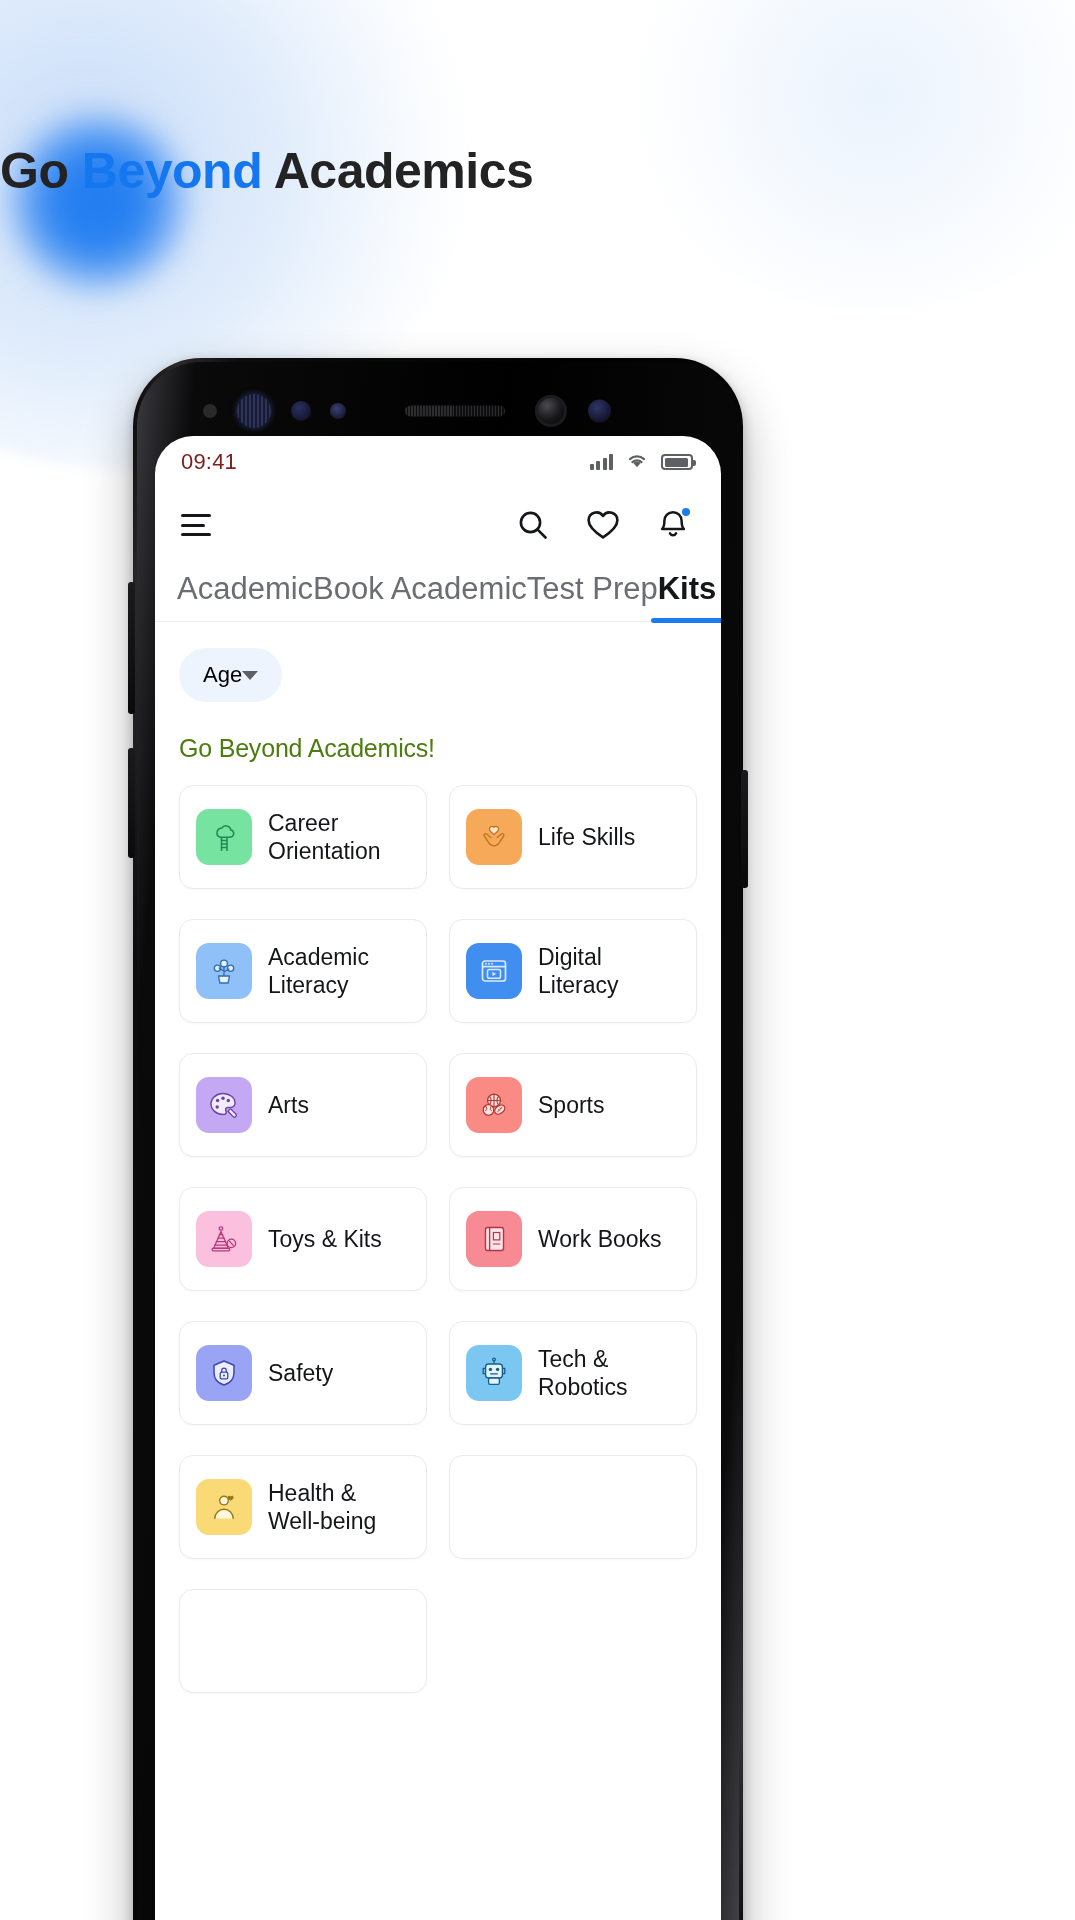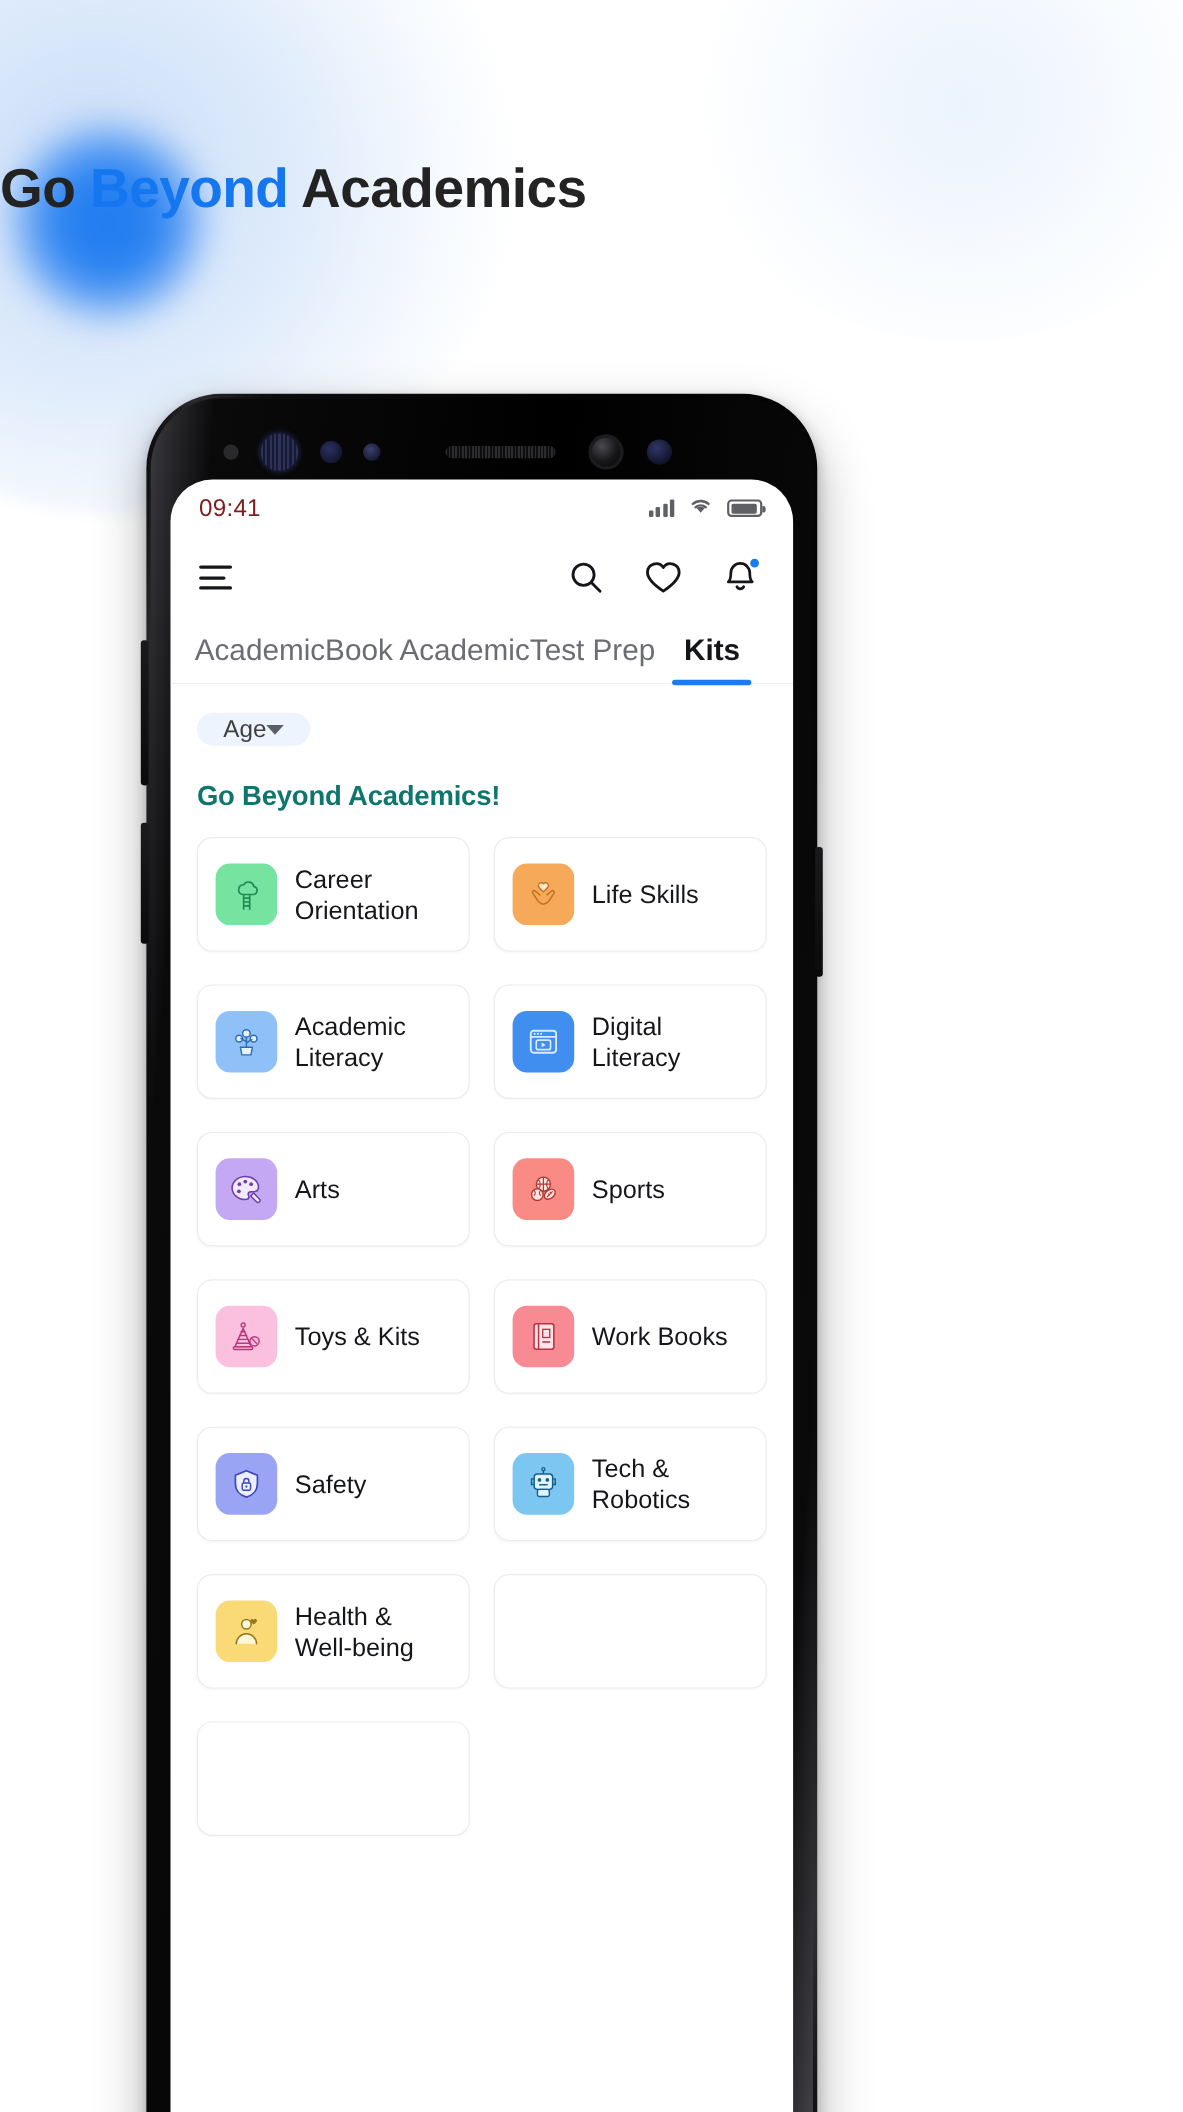--- a/index.html
+++ b/index.html
@@ -175,56 +175,56 @@
 
   .tabs {
     display: flex; align-items: flex-end;
     padding: 0 22px;
     border-bottom: 1px solid #eceef1;
     height: 60px;
   }
   .tab {
     flex: 1;
     text-align: center;
-    font-size: 27px;
+    font-size: 31px;
     color: #6b6d73;
     padding-bottom: 14px;
     position: relative;
     white-space: nowrap;
   }
   .tab.active { color: #15161a; font-weight: bold; }
   .tab.active::after {
     content: "";
     position: absolute; left: 50%; transform: translateX(-50%);
     bottom: -2px; width: 72px; height: 5px;
     background: #1b7cf0; border-radius: 3px;
   }
 
   .content { padding: 0 24px; }
 
   .chip-row { padding: 26px 0 0 0; }
   .chip {
     display: inline-flex; align-items: center; 
     background: #edf4fe;
     border-radius: 28px;
-    padding: 2px 24px;
+    padding: 14px 24px;
     font-size: 22px;
-    color: #404040;
+    color: #000000;
   }
   .caret {
     width: 0; height: 0;
     border-left: 8px solid transparent;
     border-right: 8px solid transparent;
     border-top: 9px solid #5c5f66;
   }
 
   .section-title {
     font-size: 25px;
-    font-weight: bold;
-    color: #0f766e;
+    font-weight: normal;
+    color: #4d7c0f;
     margin: 32px 0 22px 0;
     letter-spacing: -0.2px;
   }
 
   .grid {
     display: grid;
     grid-template-columns: 1fr 1fr;
     gap: 30px 22px;
   }
 

